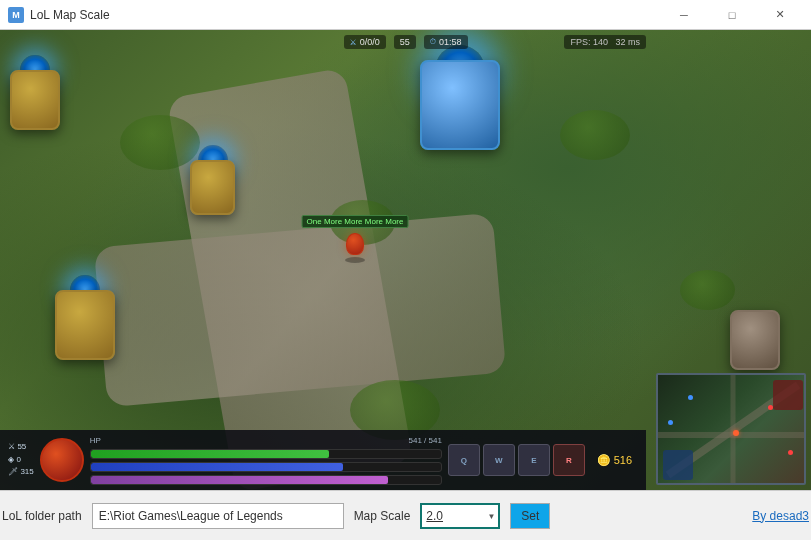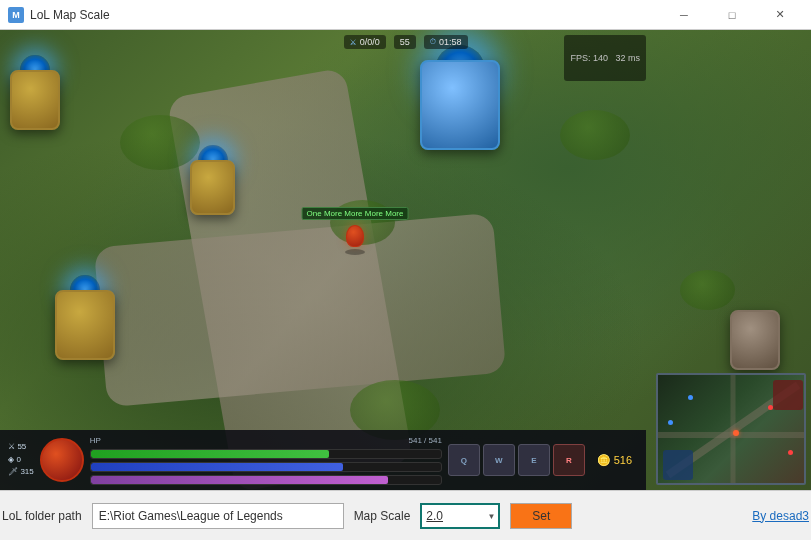--- a/index.html
+++ b/index.html
@@ -148,21 +148,21 @@
     .tower-5 { top: 280px; left: 730px; }
     .tower-5 .tower-base {
       width: 50px; height: 60px;
       background: radial-gradient(circle at 40% 30%, #a09080, #605040);
       border-color: #807060;
     }
 
     
     .character {
       position: absolute;
-      top: 195px;
+      top: 203px;
       left: 340px;
       width: 30px;
       height: 40px;
       text-align: center;
     }
     .char-body {
       width: 18px;
       height: 22px;
       background: radial-gradient(circle at 40% 30%, #e05020, #a02010);
       border-radius: 50% 50% 40% 40%;
@@ -248,21 +248,21 @@
       color: #80c0ff;
       font-size: 8px;
     }
     .hud-fps {
       position: absolute;
       top: 5px;
       right: 165px;
       background: rgba(0,0,0,0.5);
       color: #c0c0c0;
       font-size: 9px;
-      padding: 18px 6px;
+      padding: 2px 6px;
       border-radius: 3px;
     }
 
     
     .game-bottom-hud {
       position: absolute;
       bottom: 0;
       left: 0;
       right: 165px;
       height: 60px;
@@ -399,22 +399,22 @@
       position: absolute;
       right: 5px;
       top: 50%;
       transform: translateY(-50%);
       font-size: 8px;
       color: #555;
       pointer-events: none;
     }
     .set-btn {
       height: 26px;
-      width: 62px;
-      background: #f97316;
+      width: 40px;
+      background: #0ea5e9;
       border: 1px solid #aaa;
       cursor: pointer;
       font-size: 12px;
       color: #333;
     }
     .credit-link {
       color: #1a6bbf;
       font-size: 12px;
       text-decoration: underline;
       cursor: pointer;

